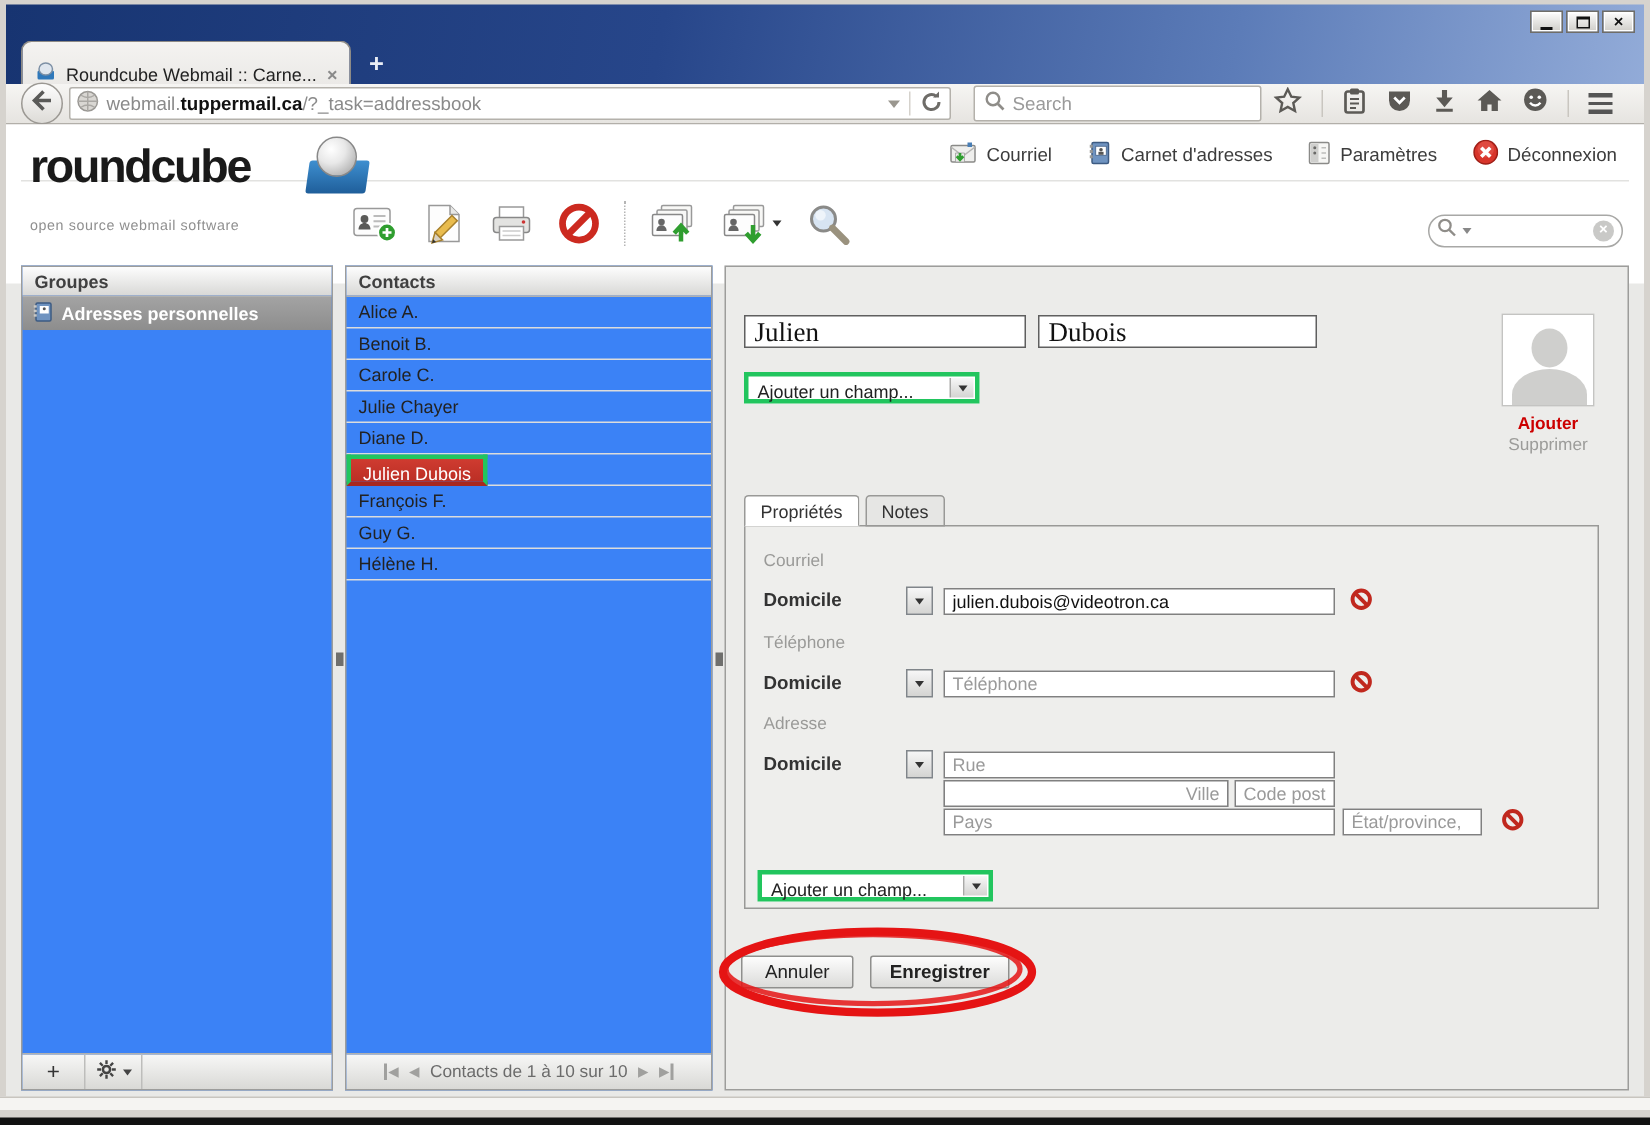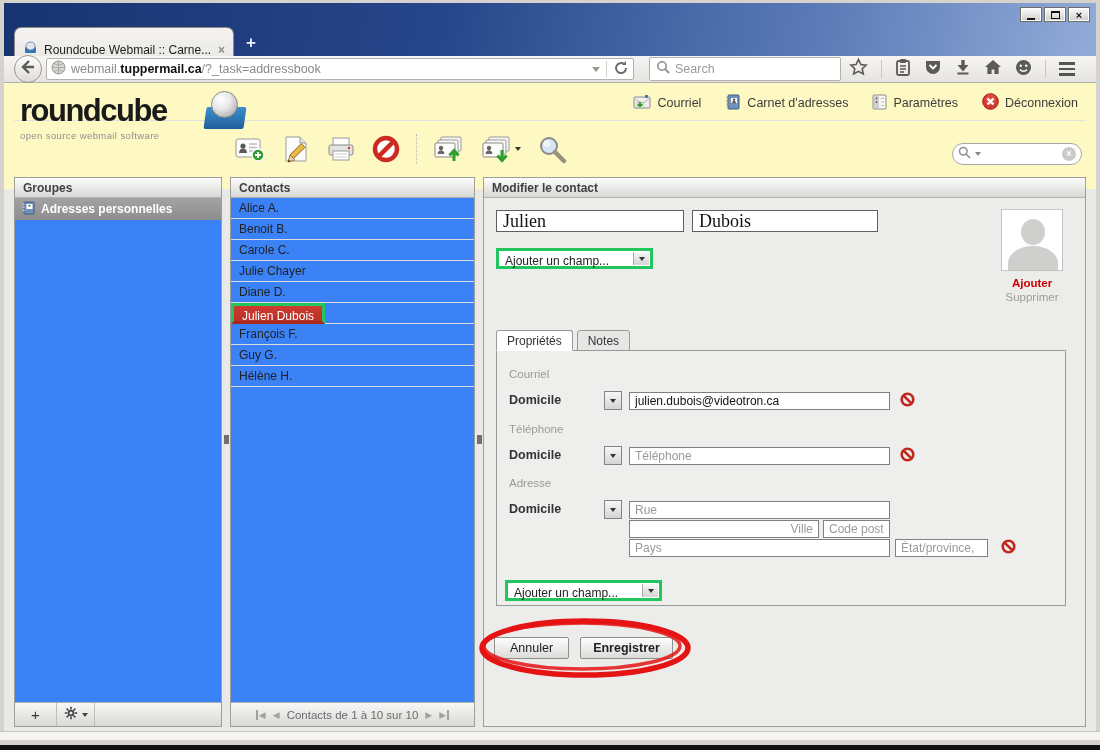--- a/index.html
+++ b/index.html
@@ -41,30 +41,30 @@
     border:1px solid #b4b1ab; border-radius:2px; display:flex; align-items:center; padding:0 6px; gap:5px; }
   .searchbar input { border:none; outline:none; font-size:12.5px; width:140px; font-family:inherit; color:#333; background:transparent;}
   .searchbar input::placeholder { color:#9a9a9a; }
   .fficons { position:absolute; left:845px; top:0; height:26px; display:flex; align-items:center; gap:13px; }
   .vsep { width:1px; height:18px; background:#c9c6c0; }
   .hamburger { display:flex; flex-direction:column; gap:3px; }
   .hamburger span { width:16px; height:2.5px; background:#555; }
 
   
   .page { position:absolute; left:4px; right:4px; top:83px; height:648px; background:#e9e9e7; }
-  .pg-header { position:absolute; left:0; right:0; top:0; height:106px; background:#fef9c3; }
+  .pg-header { position:absolute; left:0; right:0; top:0; height:106px; background:#ffffff; }
   .hdr-divider { position:absolute; left:10px; right:10px; top:37px; height:1px; background:#e2e2e0; }
 
   .logo { position:absolute; left:16px; top:10px; }
   .logo-name { font-size:31px; font-weight:bold; color:#1a1a1a; letter-spacing:-1.5px; }
   .logo-cube { position:absolute; left:183px; top:-2px; width:44px; height:40px; }
   .cube-base { position:absolute; left:2px; top:16px; width:40px; height:22px; background:linear-gradient(#3e8fd0,#1f5e9a); border-radius:2px; transform:skewX(-8deg); }
   .cube-ball { position:absolute; left:8px; top:0; width:27px; height:27px; border-radius:50%;
     background:radial-gradient(circle at 35% 30%, #ffffff 0%, #e8e8e8 40%, #9a9a9a 100%); border:1px solid #888; }
-  .logo-tag { font-size:9.5px; color:#8f8f8f; letter-spacing:.4px; margin-top:1px; }
+  .logo-tag { font-size:9.5px; color:#8f8f8f; letter-spacing:.4px; margin-top:16px; }
 
   .topnav { position:absolute; right:18px; top:10px; display:flex; gap:24px; align-items:center; }
   .topnav-item { display:flex; gap:6px; align-items:center; font-size:12.5px; color:#3c3c3c; cursor:pointer; }
 
   .rc-toolbar { position:absolute; left:230px; top:48px; height:36px; display:flex; align-items:center; gap:16px; }
   .rc-tool { display:flex; align-items:center; }
   .dotsep { width:1px; height:30px; border-left:1px dotted #b5b5b5; }
   .mini-caret { width:0; height:0; border-left:3.5px solid transparent; border-right:3.5px solid transparent; border-top:4.5px solid #333; margin-left:2px; }
 
   .rc-search { position:absolute; left:948px; top:60px; width:130px; height:22px; background:#fff; border:1px solid #a8a8a6;
@@ -446,21 +446,20 @@
           <span class="pg-ar">◀</span>
           <span>Contacts de 1 à 10 sur 10</span>
           <span class="pg-ar">▶</span>
           <span class="pg-ar pg-bar-r">▶</span>
         </div>
       </div>
     </div>
     <div class="splitter-handle sh2"></div>
 
     <div class="panel p-form">
-      <div class="panel-hd">Modifier le contact</div>
 
       <input class="name-input fn" value="Julien" style="">
       <input class="name-input ln" value="Dubois" style="">
 
       <div class="sel sel1">
         <span class="sel-label">Ajouter un champ...</span>
         <span class="sel-btn"></span>
       </div>
 
       <div class="photo">

